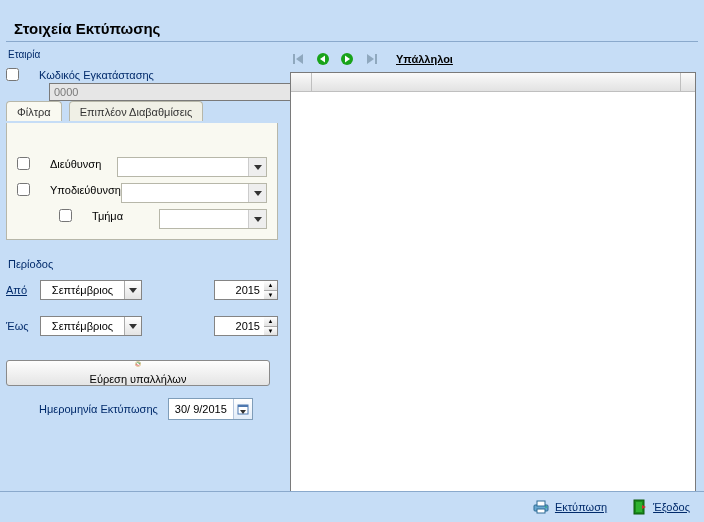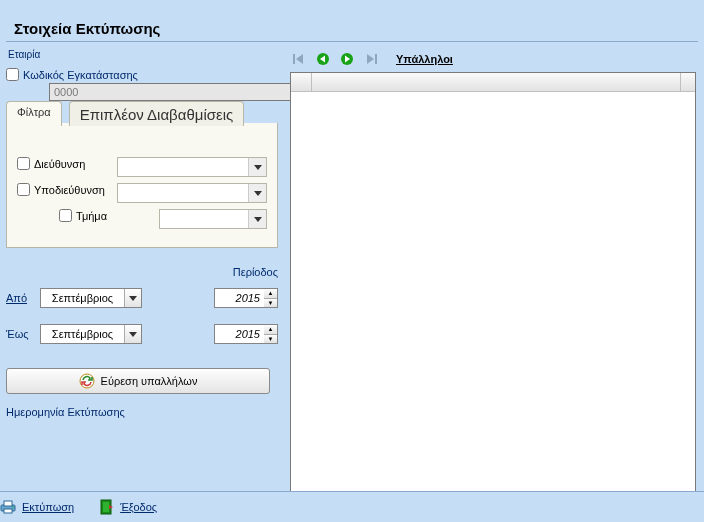--- a/index.html
+++ b/index.html
@@ -17,58 +17,58 @@
   
   .combo{height:18px;background:#fff;border:1px solid #7a7a7a;box-sizing:border-box;display:flex;align-items:center;}
   .combo .val{flex:1;padding:0 4px;white-space:nowrap;overflow:hidden;text-overflow:ellipsis;}
   .combo .caret{width:17px;height:100%;border-left:1px solid #888;display:flex;align-items:center;justify-content:center;background:linear-gradient(#fff,#dcdcdc);}
   .caret svg{display:block;}
 
   .icon-btn{width:20px;height:18px;margin-left:6px;display:flex;align-items:center;justify-content:center;}
 
   
   .code-wrap{margin-top:8px;}
-  .check{display:flex;align-items:center;gap:4px;margin-bottom:2px;color:#002a6b;}
+  .check{display:flex;align-items:center;gap:20px;margin-bottom:2px;color:#002a6b;}
   .check input{margin:0;}
   .disabled{background:#e6e6e6!important;color:#7a7a7a;margin-left:43px;}
 
   
   .card{position:relative;background:#f9f9f1;border:1px solid #b7b7a9;border-top:none;margin-top:22px;padding:34px 10px 10px 10px;}
   .tabs{position:absolute;top:-22px;left:-1px;display:flex;gap:8px;}
   .tab{padding:4px 10px 3px 10px;background:#f0f0e6;border:1px solid #b7b7a9;border-bottom:none;border-radius:4px 4px 0 0;margin-right:-1px;color:#333;}
   .tab.active{background:#f9f9f1;font-weight:normal;position:relative;z-index:2;}
-  .tab.inactive{font-size:15px;color:#333;}
+  .tab.inactive{font-size:11px;color:#333;}
   .filter-row{display:flex;align-items:flex-start;margin-bottom:6px;}
   .filter-row .check{color:#000;min-width:100px;}
   .filter-row .combo{flex:1;height:20px;}
   .combo.light .caret{background:#eee;border-left:1px solid #ccc;}
   .combo.softborder{border:1px solid #b7b7a9;}
 
   
   .period{margin-top:18px;}
-  .period-lbl{color:#002a6b;margin-left:2px;text-align:right;}
+  .period-lbl{color:#002a6b;margin-left:2px;}
   .prow{display:flex;align-items:center;margin-top:10px;}
   .prow .plbl{width:34px;color:#002a6b;}
   .prow .plbl.u{text-decoration:underline;}
   .select{height:20px;background:#fff;border:1px solid #848484;box-sizing:border-box;display:flex;align-items:center;}
   .select.month{width:102px;}
-  .select.year{width:50px;font-style:italic;}
+  .select.year{width:50px;}
   .select .val{flex:1;padding:0 4px;text-align:center;}
   .select .caret{width:16px;height:100%;border-left:1px solid #aaa;display:flex;align-items:center;justify-content:center;background:linear-gradient(#fff,#e4e4e4);}
   .spinner{width:14px;height:20px;display:flex;flex-direction:column;border:1px solid #848484;border-left:none;box-sizing:border-box;}
   .spinner div{flex:1;display:flex;align-items:center;justify-content:center;font-size:6px;background:linear-gradient(#fdfdfd,#e2e2e2);}
   .spinner div:first-child{border-bottom:1px solid #aaa;}
 
   
-  .search-btn{margin-top:24px;width:262px;height:24px;background:linear-gradient(#fefefe,#e4e4e4);border:1px solid #8a8a8a;border-radius:3px;display:flex;align-items:center;justify-content:center;gap:6px;}
+  .search-btn{margin-top:24px;width:262px;height:24px;background:linear-gradient(#fefefe,#e4e4e4);border:1px solid #8a8a8a;border-radius:3px;display:flex;align-items:center;justify-content:center;gap:6px;flex-direction:column;}
   .search-btn svg{display:block;}
 
   
   .date-row{display:flex;align-items:center;margin-top:12px;gap:10px;}
-  .date-lbl{color:#002a6b;}
+  .date-lbl{color:#002a6b;margin-left:33px;}
   .date-box{display:flex;align-items:center;height:20px;background:#fff;border:1px solid #7f9db9;}
   .date-box .val{padding:0 6px;}
   .date-box .caret{width:18px;height:100%;border-left:1px solid #b6c7de;display:flex;align-items:center;justify-content:center;background:linear-gradient(#fff,#e2ecf8);}
   .date-box .caret svg{display:block;}
 
   
   .stamp{margin-top:14px;display:flex;align-items:center;gap:4px;color:#002a6b;}
 
   
   .right{position:absolute;left:290px;top:8px;right:8px;bottom:2px;}
@@ -76,21 +76,21 @@
   .nav-btn{width:18px;height:18px;display:flex;align-items:center;justify-content:center;}
   .nav-title{font-weight:bold;margin-left:10px;text-decoration:underline;color:#000;}
   .grid{background:#fff;border:1px solid #7a7a7a;height:calc(100% - 26px);box-sizing:border-box;}
   .grid-header{height:18px;display:flex;border-bottom:1px solid #bfbfbf;}
   .grid-stub{width:20px;background:linear-gradient(#fafafa,#e2e2e2);border-right:1px solid #bfbfbf;}
   .grid-col{flex:1;background:linear-gradient(#fafafa,#e2e2e2);}
   .grid-stub2{width:14px;background:linear-gradient(#fafafa,#e2e2e2);border-left:1px solid #bfbfbf;}
   .grid-first-row-marker{width:20px;height:20px;border-bottom:0px solid #eee;}
 
   
-  .footer{position:absolute;left:0;right:0;bottom:0;height:30px;border-top:1px solid #8aa9cc;background:#c6ddf6;display:flex;align-items:center;justify-content:flex-start;padding-right:14px;gap:26px;}
+  .footer{position:absolute;left:0;right:0;bottom:0;height:30px;border-top:1px solid #8aa9cc;background:#c6ddf6;display:flex;align-items:center;justify-content:flex-end;padding-right:14px;gap:26px;}
   .foot-btn{display:flex;align-items:center;gap:6px;color:#002a6b;font-size:11px;}
   .foot-btn span{text-decoration:underline;}
 
   
   .tri-down polygon{fill:#333;}
 </style>
 </head>
 <body>
 
 <div class="window">
@@ -145,21 +145,21 @@
             </label>
           <div class="combo softborder light">
               <div class="val"></div>
               <div class="caret tri-down">
                 <svg width="8" height="5">
                   <polygon points="0,0 8,0 4,5" fill="#999"></polygon>
                 </svg>
               </div>
             </div>
         </div>
-        <div class="filter-row" style="margin-bottom:8px;padding-left:42px;">
+        <div class="filter-row" style="margin-bottom:0;padding-left:42px;">
           <label class="check">
               <input type="checkbox" style="">
               <span>Τμήμα</span>
             </label>
           <div class="combo softborder light">
               <div class="val"></div>
               <div class="caret tri-down">
                 <svg width="8" height="5">
                   <polygon points="0,0 8,0 4,5" fill="#999"></polygon>
                 </svg>
@@ -216,20 +216,30 @@
         <svg width="16" height="16" viewBox="0 0 16 16">
           <circle cx="8" cy="8" r="7" fill="#fff" stroke="#c08a1b" stroke-width="1"></circle>
           <path d="M4 7 A4 4 0 0 1 11 5 L10 7 L13 7 L13 4" fill="none" stroke="#2a8a2a" stroke-width="1.6"></path>
           <path d="M12 9 A4 4 0 0 1 5 11 L6 9 L3 9 L3 12" fill="none" stroke="#d23b3b" stroke-width="1.6"></path>
         </svg>
         <span>Εύρεση υπαλλήλων</span>
       </div>
 
       <div class="date-row">
         <div class="date-lbl">Ημερομηνία Εκτύπωσης</div>
+        <div class="date-box">
+          <div class="val">30/ 9/2015</div>
+          <div class="caret">
+            <svg width="12" height="12" viewBox="0 0 12 12">
+                <rect x="1" y="2" width="10" height="9" fill="#fff" stroke="#4d78b0"></rect>
+                <rect x="1" y="2" width="10" height="2" fill="#4d78b0"></rect>
+                <polygon points="3,7 9,7 6,11" fill="#333"></polygon>
+              </svg>
+          </div>
+        </div>
       </div>
 
     </div>
 
     <div class="right">
       <div class="nav">
         <div class="nav-btn">
           <svg width="14" height="14" viewBox="0 0 14 14">
               <rect x="1" y="2" width="2" height="10" fill="#8fa8be"></rect>
               <polygon points="11,2 11,12 4,7" fill="#8fa8be"></polygon>

